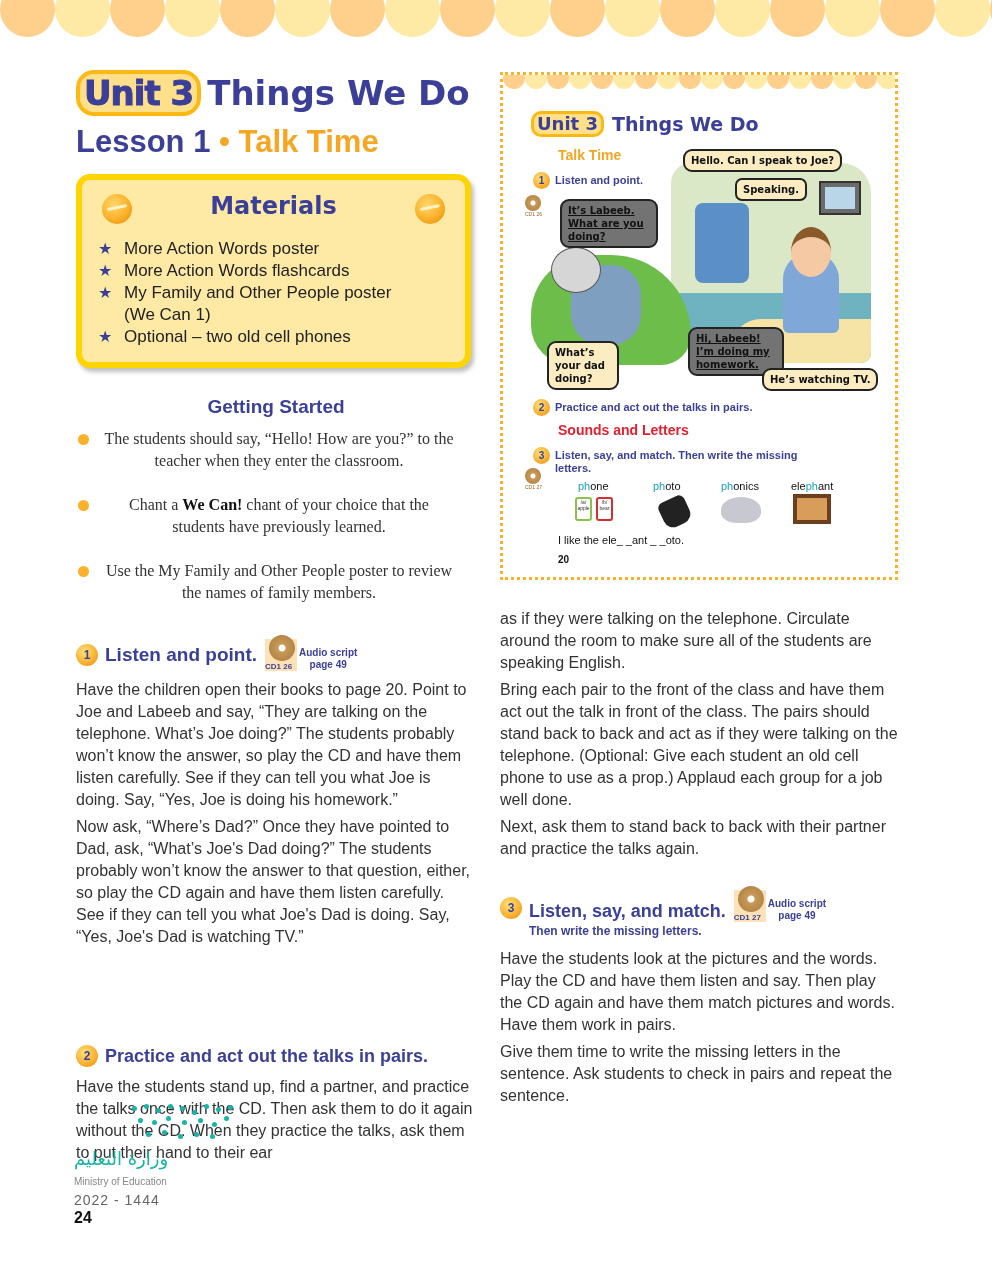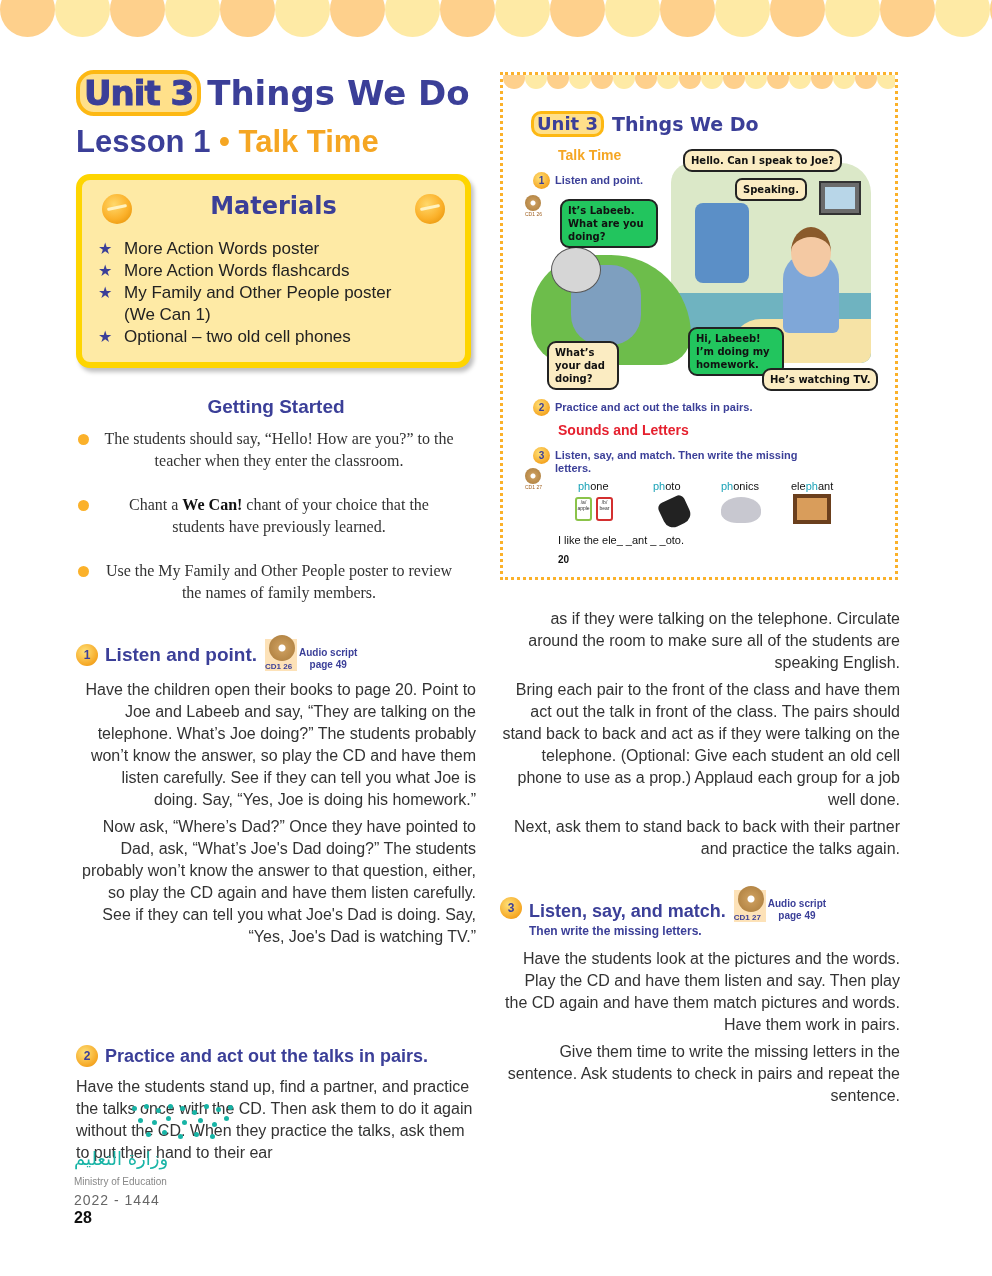--- a/index.html
+++ b/index.html
@@ -44,21 +44,21 @@
   .step-head { display: flex; align-items: center; }
   .num { width: 22px; height: 22px; border-radius: 50%; background: radial-gradient(circle at 40% 35%, #ffe27a, #f5a623 70%, #d98600);
      color: #3b3f98; font-size: 12px; font-weight: bold; display: flex; align-items: center; justify-content: center; flex: none; margin-right: 7px; }
   .cd { display: inline-flex; align-items: flex-end; margin-left: 8px; }
   .cd-icon { width: 32px; height: 32px; position: relative; background: #fde2b8; }
   .cd-disc { position: absolute; left: 4px; top: -4px; width: 26px; height: 26px; border-radius: 50%;
      background: radial-gradient(circle, #fff 0 3px, #c89a5a 4px, #a97a3a 100%); }
   .cd-label { position: absolute; left: 0; bottom: 0; font-size: 8px; color: #3b3f98; font-weight: bold; white-space: nowrap; }
   .audio { font-size: 10px; color: #3b3f98; font-weight: bold; line-height: 12px; margin-left: 2px; text-align: center; }
 
-  p.para { margin-bottom: 5px; text-align: right; }
+  p.para { margin-bottom: 5px; }
 
   
   .sb { position: absolute; left: 500px; top: 72px; width: 398px; height: 508px; border: 3px dotted #fbb12a; overflow: hidden; }
   .sb-scallops { position: absolute; top: 0; left: 0; right: 0; height: 14px; overflow: hidden; }
   .sb-scallop { position: absolute; top: -8px; width: 22px; height: 22px; border-radius: 50%; background: #fed08c; }
   .sb-scallop.y { background: #feeaa5; }
   .sb-title { position: absolute; left: 28px; top: 36px; display: flex; align-items: center; }
   .sb-unit { font-family: "DejaVu Sans", sans-serif; font-weight: bold; font-size: 18px; color: #3b3f98; background: #ffe08a; border: 3px solid #fdb813; border-radius: 10px; padding: 0 3px; line-height: 20px; }
   .sb-ttl { font-family: "DejaVu Sans", sans-serif; font-weight: bold; font-size: 19px; color: #3b3f98; margin-left: 8px; }
   .sb-talk { position: absolute; left: 55px; top: 72px; color: #f5a623; font-weight: bold; font-size: 14px; }
@@ -73,21 +73,21 @@
   .scene .tv { position: absolute; right: 10px; top: 18px; width: 42px; height: 34px; background: #6b6b6b; border: 2px solid #333; }
   .scene .tv::after { content: ""; position: absolute; inset: 4px; background: #b8d6e8; }
   .scene .chair { position: absolute; left: 24px; top: 40px; width: 54px; height: 80px; background: #5b8fc7; border-radius: 8px; }
   .scene .boy { position: absolute; left: 112px; top: 90px; width: 56px; height: 80px; background: #7fa7d8; border-radius: 26px 26px 6px 6px; }
   .scene .boy::before { content: ""; position: absolute; left: 8px; top: -26px; width: 40px; height: 40px; border-radius: 50%; background: #f4c9a3; border-top: 10px solid #8a5a2b; }
   .scene .table { position: absolute; left: 60px; bottom: 0; width: 140px; height: 44px; background: #f6e3a6; border-radius: 30px 0 10px 0; }
   .labeebs { position: absolute; left: 28px; top: 180px; width: 160px; height: 110px; background: #6dbd4b; border-radius: 60px 80px 30px 40px; }
   .labeebs .body { position: absolute; left: 40px; top: 10px; width: 70px; height: 80px; background: #7e9fbf; border-radius: 30px; }
   .labeebs .head { position: absolute; left: 20px; top: -8px; width: 50px; height: 46px; background: #d6d6d6; border-radius: 50%; border: 1px solid #555; }
   .bubble { position: absolute; background: #fbecc2; border: 2px solid #222; border-radius: 9px; font-family: "DejaVu Sans", sans-serif; font-size: 10px; color: #111; padding: 3px 6px; line-height: 13px; font-weight: bold; }
-  .bubble.blue { background: #22c55e; }
+  .bubble.blue { background: #737373; text-decoration: underline; }
   .sb-sounds { position: absolute; left: 55px; top: 347px; color: #e5202e; font-weight: bold; font-size: 14px; }
   .words { position: absolute; top: 405px; font-size: 11px; color: #111; }
   .words .ph { color: #1aa2b7; }
   .card { position: absolute; width: 17px; height: 24px; border: 2px solid #8bc34a; border-radius: 3px; background: #fff; font-size: 5px; text-align: center; color: #333; }
   .card.red { border-color: #d32f2f; }
   .phone-pic { position: absolute; left: 158px; top: 423px; width: 28px; height: 28px; background: #222; border-radius: 6px 6px 10px 10px; transform: rotate(-25deg); }
   .ele-pic { position: absolute; left: 218px; top: 422px; width: 40px; height: 26px; background: #c8c8d0; border-radius: 50% 50% 40% 40%; }
   .tiger-pic { position: absolute; left: 290px; top: 419px; width: 38px; height: 30px; background: #d99d5b; border: 4px solid #6b3f1d; }
   .sb-sentence { position: absolute; left: 55px; top: 459px; font-size: 11px; color: #111; }
   .sb-page { position: absolute; left: 55px; top: 479px; font-size: 10px; font-weight: bold; color: #111; }
@@ -324,14 +324,14 @@
       <i style="left: 92px; top: 12px;"></i>
       <i style="left: 14px; top: 28px;"></i>
       <i style="left: 30px; top: 26px;"></i>
       <i style="left: 46px; top: 30px;"></i>
       <i style="left: 62px; top: 28px;"></i>
       <i style="left: 78px; top: 30px;"></i>
     </div>
   <div class="logo-ar">وزارة التعليم</div>
   <div class="ministry">Ministry of Education</div>
   <div class="year">2022 - 1444</div>
-  <div class="page-num">28</div>
+  <div class="page-num">24</div>
 </div>
 
 </body></html>

